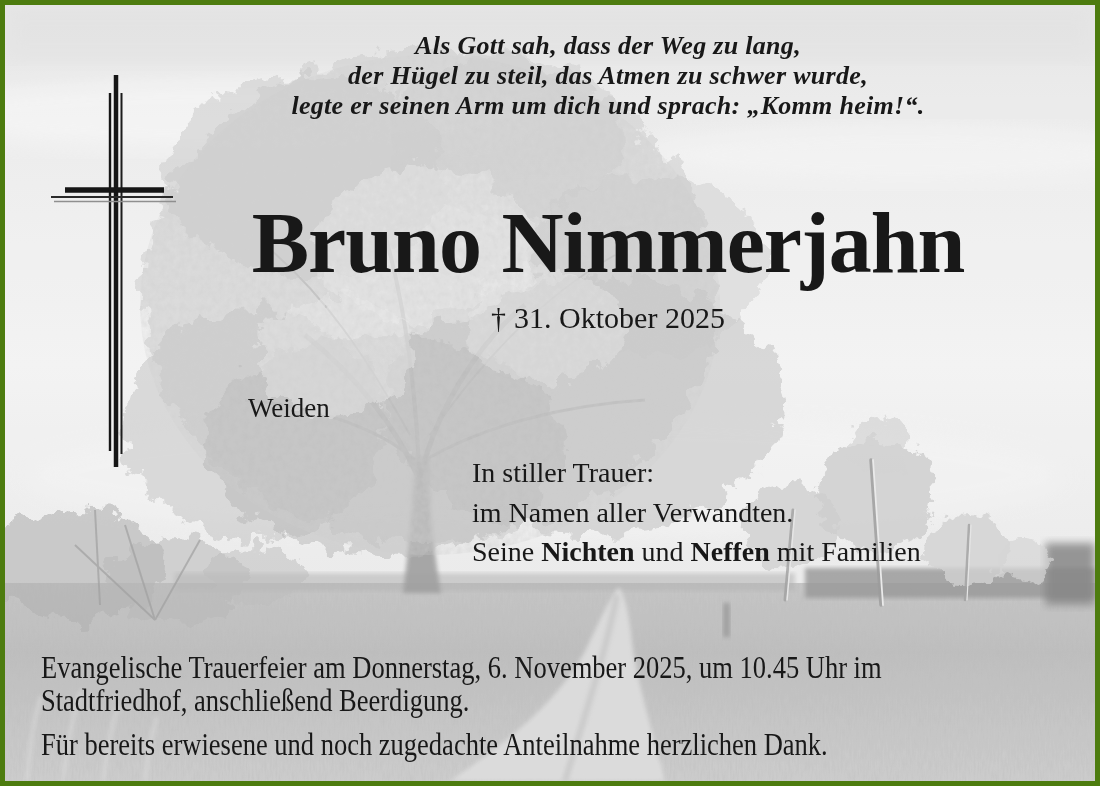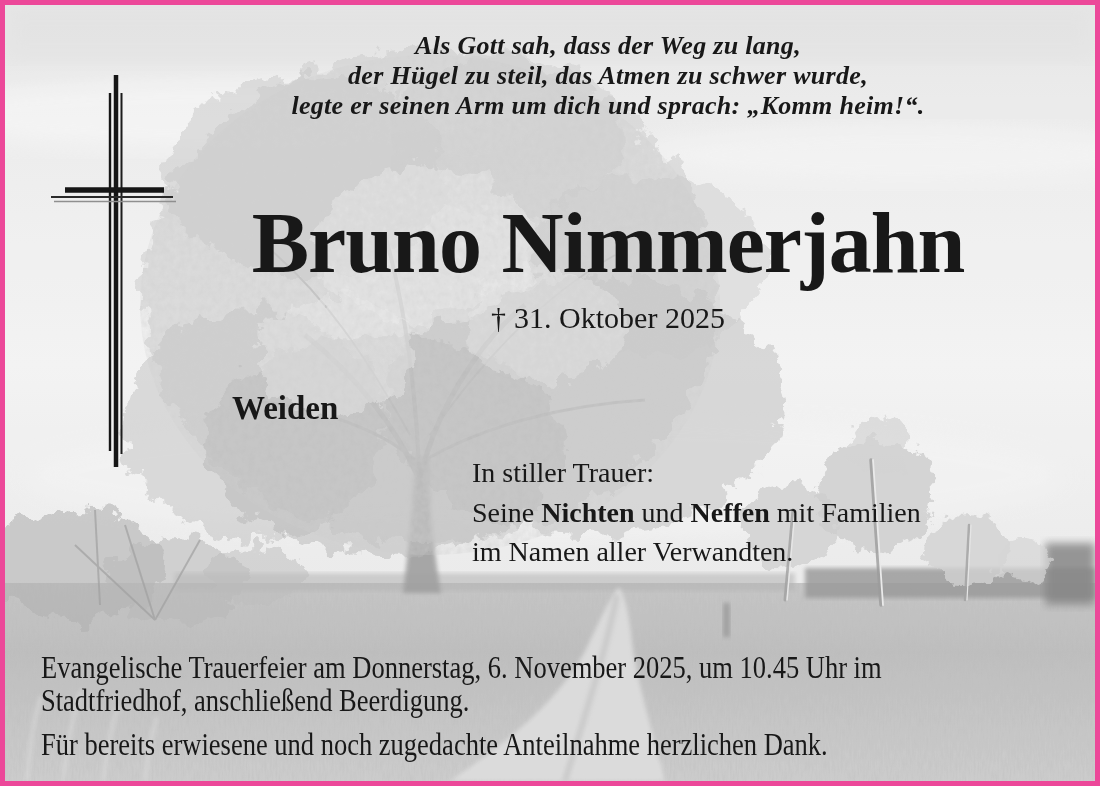--- a/index.html
+++ b/index.html
@@ -1,20 +1,20 @@
 <!DOCTYPE html>
 <html lang="de"><head>
 <meta charset="utf-8">
 <style>
   html,body{margin:0;padding:0;background:#444;}
   .card{
     position:relative;
     width:1100px;height:786px;
     box-sizing:border-box;
-    border:5px solid #ec4899;
+    border:5px solid #4d7c0f;
     overflow:hidden;
     background:#ededed;
     font-family:"Liberation Serif","DejaVu Serif",serif;
     color:#181818;
   }
   .photo{position:absolute;top:0;left:0;width:100%;height:100%;}
   .cross{position:absolute;top:0;left:0;}
   .txt{position:absolute;white-space:nowrap;}
 
   .epigraph{
@@ -32,22 +32,22 @@
     letter-spacing:-1px;
   }
   .dates{
     left:106px;width:994px;top:296px;
     display:flex;justify-content:center;gap:104px;
     font-size:30px;line-height:34px;
   }
   .datesym{display:inline-block;margin-right:8px;}
   .birthsym{position:relative;top:4px;}
   .place{
-    left:227px;top:388px;
-    font-size:33px;font-weight:bold;line-height:30px;
+    left:243px;top:388px;
+    font-size:27px;font-weight:normal;line-height:30px;
   }
   .mourning{
     left:467px;top:448px;
     font-size:28px;line-height:39.5px;
   }
   .mourning b{font-weight:bold;}
   .service{
     left:36px;top:646px;
     font-size:31px;line-height:33px;
     transform:scaleX(.855);
@@ -204,22 +204,22 @@
   <div class="txt dates">
     <span>
       <span class="datesym">†</span><span>31. Oktober 2025</span>
     </span>
   </div>
 
   <div class="txt place">Weiden</div>
 
   <div class="txt mourning">
     <div>In stiller Trauer:</div>
+    <div>im Namen aller Verwandten.</div>
     <div><span>Seine </span><b>Nichten</b><span> und </span><b>Neffen</b><span> mit Familien</span></div>
-    <div>im Namen aller Verwandten.</div>
   </div>
 
   <div class="txt service">
     <div>Evangelische Trauerfeier am Donnerstag, 6. November 2025, um 10.45 Uhr im</div>
     <div>Stadtfriedhof, anschließend Beerdigung.</div>
     <div class="thanks">Für bereits erwiesene und noch zugedachte Anteilnahme herzlichen Dank.</div>
   </div>
 
 </div>
 

